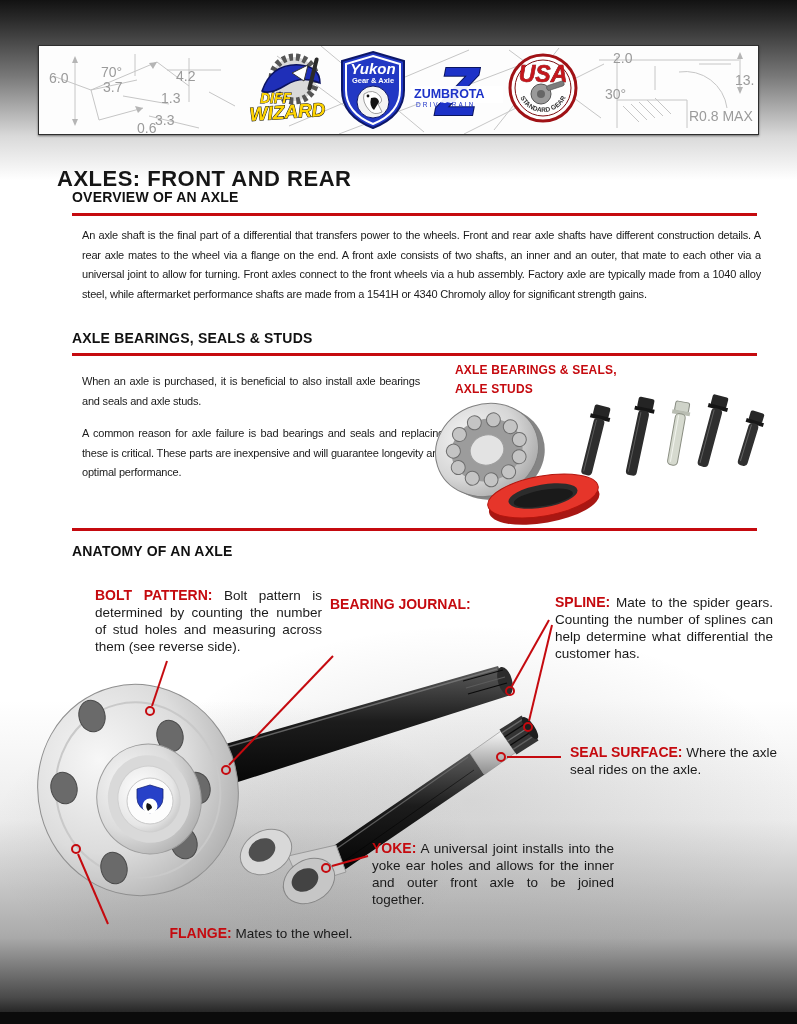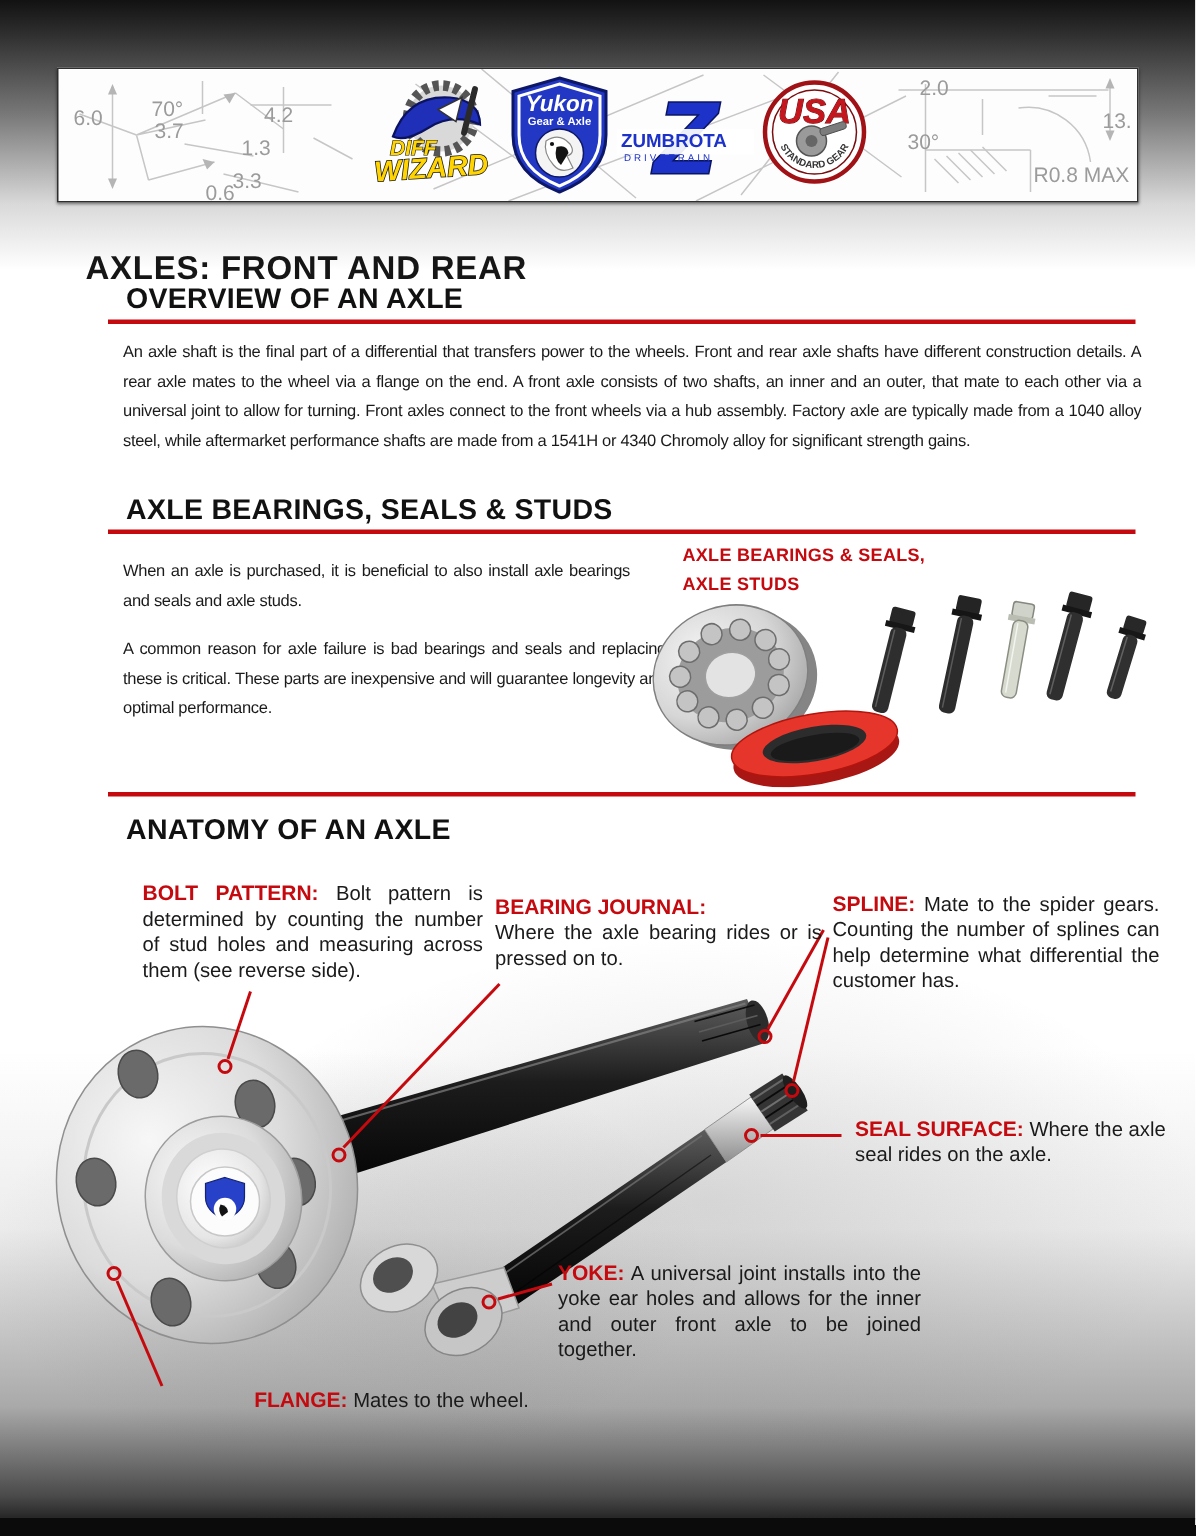--- a/index.html
+++ b/index.html
@@ -8,21 +8,21 @@
   .abs{position:absolute;}
   
   .top-grad{left:0;top:0;width:797px;height:200px;
     background:linear-gradient(180deg,#121212 0%,#2b2b2b 10%,#787878 38%,#d9d9d9 68%,#ffffff 90%);}
   
   .banner{left:38px;top:45px;width:719px;height:88px;background:#fdfdfd;border:1px solid #2e2e2e;box-shadow:0 1px 2px rgba(0,0,0,.5);}
   .dim{position:absolute;font-size:14px;color:#9b9b9b;white-space:nowrap;}
   .logo{position:absolute;}
   
   .page-title{left:57px;top:146px;font-size:22px;font-weight:bold;letter-spacing:.5px;color:#161616;margin-top:20px;}
-  .sec-head{font-size:19px;font-weight:bold;letter-spacing:.2px;color:#111;margin-left:12px;}
+  .sec-head{font-size:14px;font-weight:bold;letter-spacing:.2px;color:#111;}
   .red-rule{height:3px;background:var(--red);}
   .body-text{font-size:11px;line-height:19.5px;letter-spacing:-.2px;text-align:justify;}
   .img-label{color:var(--red);font-weight:bold;font-size:12px;line-height:19px;letter-spacing:.2px;}
   
   .callout{position:absolute;font-size:13.5px;line-height:17px;text-align:justify;z-index:6;}
   .callout .term{color:var(--red);font-weight:bold;font-size:14px;}
   .callout.block .term{display:block;text-align:left;}
   .callout.nowrap{white-space:nowrap;text-align:center;}
   
   .bottom-grad{left:0;top:700px;width:797px;height:313px;z-index:1;
@@ -318,21 +318,20 @@
       <circle cx="76" cy="849" r="4"></circle>
     </g>
   </svg>
 
   <div class="callout" style="left:95px;top:587px;width:227px">
     <span class="term">BOLT PATTERN:</span>
     <span class="desc">Bolt pattern is determined by counting the number of stud holes and measuring across them (see reverse side).</span>
   </div>
   <div class="callout block" style="left:330px;top:596px;width:218px">
     <span class="term">BEARING JOURNAL:</span>
-    <span class="desc">Where the axle bearing rides or is pressed on to.</span>
   </div>
   <div class="callout" style="left:555px;top:594px;width:218px">
     <span class="term">SPLINE:</span>
     <span class="desc">Mate to the spider gears. Counting the number of splines can help determine what differential the customer has.</span>
   </div>
   <div class="callout" style="left:570px;top:744px;width:222px;text-align:left">
     <span class="term">SEAL SURFACE:</span>
     <span class="desc">Where the axle seal rides on the axle.</span>
   </div>
   <div class="callout" style="left:372px;top:840px;width:242px">

